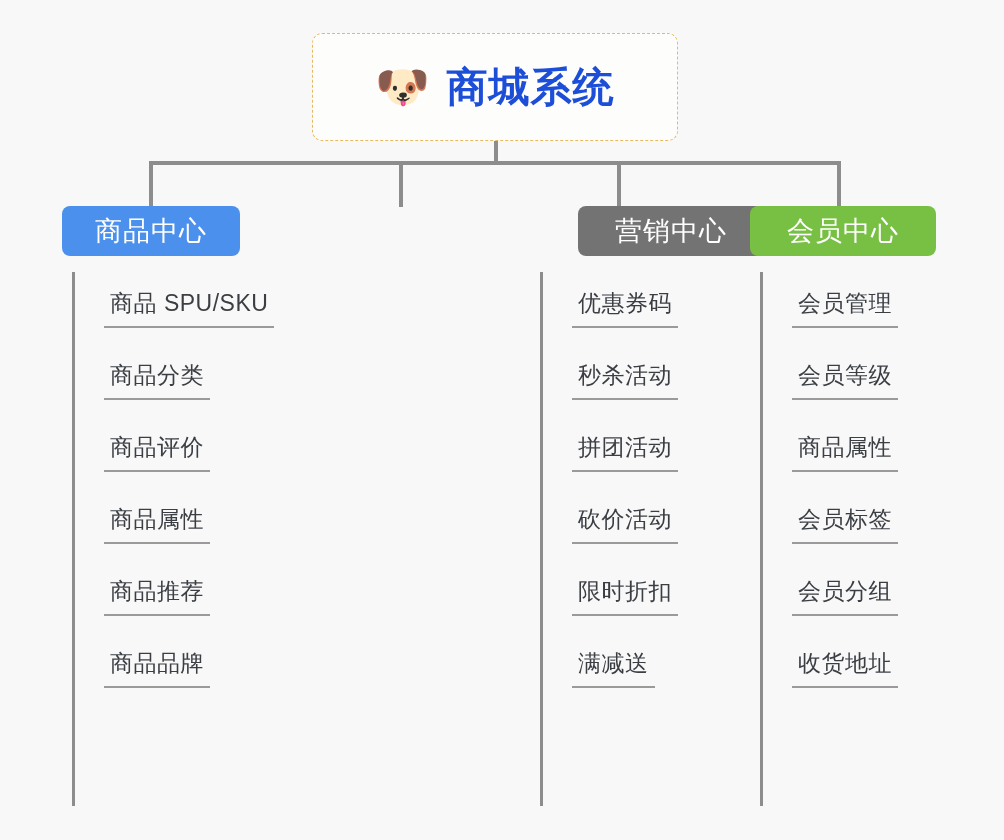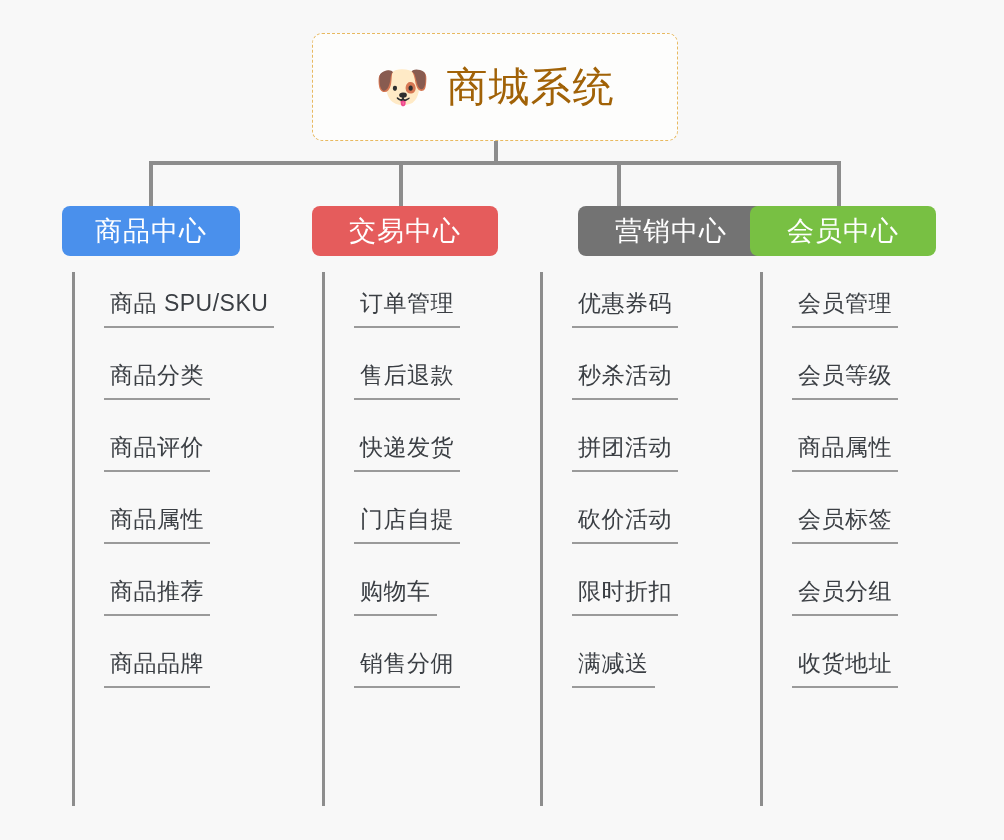--- a/index.html
+++ b/index.html
@@ -135,21 +135,21 @@
   #col-2 .cat-header { width: 186px; }
   #col-3 .cat-header { width: 186px; }
 </style>
 </head>
 <body style="background: rgb(248, 248, 248);">
 
 <div id="chart">
 
   <div class="root-node" style="border-color: rgb(232, 185, 96);">
     <span class="root-emoji">🐶</span>
-    <span class="root-title" style="color: #a16207;">商城系统</span>
+    <span class="root-title" style="color: #1d4ed8; font-weight: bold;">商城系统</span>
   </div>
 
   <div class="conn conn-stem" style="background: rgb(141, 141, 141);"></div>
   <div class="conn conn-bus" style="background: rgb(141, 141, 141);"></div>
   <div class="conn conn-drop" style="left: 149px; background: rgb(141, 141, 141);"></div>
   <div class="conn conn-drop" style="left: 399px; background: rgb(141, 141, 141);"></div>
   <div class="conn conn-drop" style="left: 617px; background: rgb(141, 141, 141);"></div>
   <div class="conn conn-drop" style="left: 837px; background: rgb(141, 141, 141);"></div>
 
   <div class="column" id="col-0">
@@ -172,46 +172,20 @@
         </li>
       <li class="leaf">
           <span class="leaf-label" style="border-bottom-color: rgb(154, 154, 154);">商品推荐</span>
         </li>
       <li class="leaf">
           <span class="leaf-label" style="border-bottom-color: rgb(154, 154, 154);">商品品牌</span>
         </li>
     </ul>
   </div>
 
-  <div class="column" id="col-1">
-    <div class="cat-header" style="background-color: rgb(229, 92, 92);">
-      <span>交易中心</span>
-    </div>
-    <div class="trunk" style="background: rgb(141, 141, 141); height: 534px;"></div>
-    <ul class="leaf-list">
-      <li class="leaf">
-          <span class="leaf-label" style="border-bottom-color: rgb(154, 154, 154);">订单管理</span>
-        </li>
-      <li class="leaf">
-          <span class="leaf-label" style="border-bottom-color: rgb(154, 154, 154);">售后退款</span>
-        </li>
-      <li class="leaf">
-          <span class="leaf-label" style="border-bottom-color: rgb(154, 154, 154);">快递发货</span>
-        </li>
-      <li class="leaf">
-          <span class="leaf-label" style="border-bottom-color: rgb(154, 154, 154);">门店自提</span>
-        </li>
-      <li class="leaf">
-          <span class="leaf-label" style="border-bottom-color: rgb(154, 154, 154);">购物车</span>
-        </li>
-      <li class="leaf">
-          <span class="leaf-label" style="border-bottom-color: rgb(154, 154, 154);">销售分佣</span>
-        </li>
-    </ul>
-  </div>
 
   <div class="column" id="col-2">
     <div class="cat-header" style="background-color: #737373; margin-left: 48px;">
       <span>营销中心</span>
     </div>
     <div class="trunk" style="background: rgb(141, 141, 141); height: 534px;"></div>
     <ul class="leaf-list">
       <li class="leaf">
           <span class="leaf-label" style="border-bottom-color: rgb(154, 154, 154);">优惠券码</span>
         </li>

